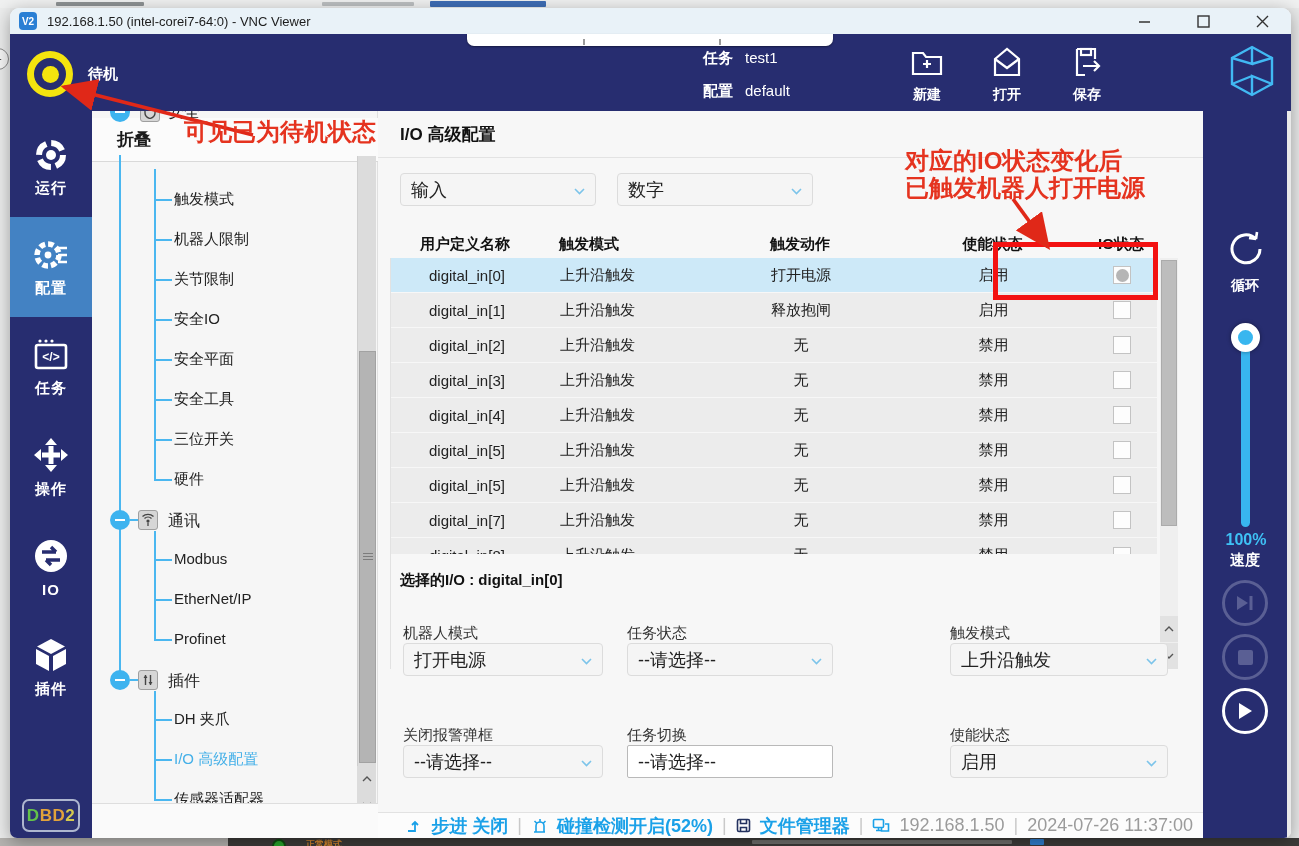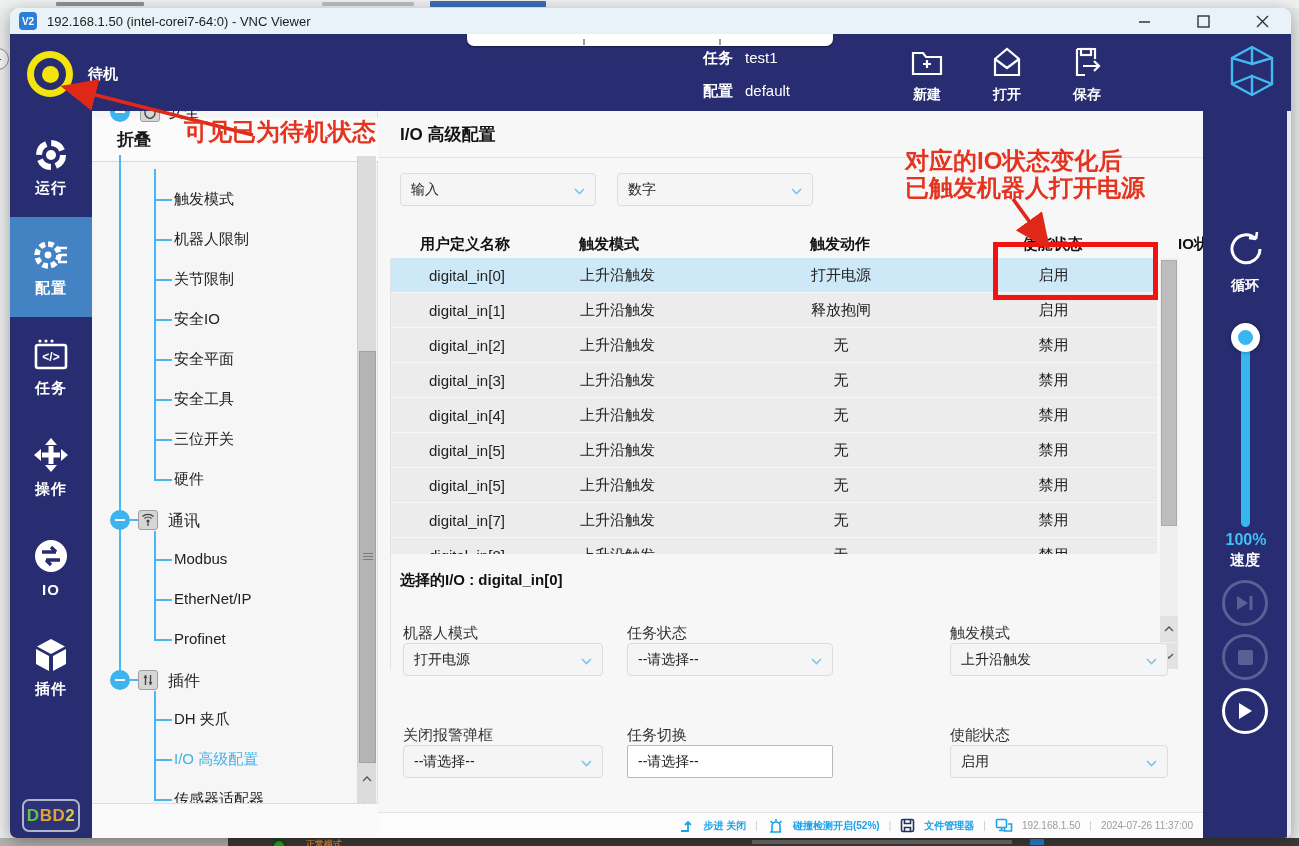--- a/index.html
+++ b/index.html
@@ -62,44 +62,44 @@
   #tree-sb-track { position:absolute; left:265px; top:45px; width:19px; height:662px; background:#dcdcdc; border-left:1px solid #cfcfcf; }
   #tree-sb-thumb { position:absolute; left:1px; top:195px; width:17px; height:412px; background:#b4b4b4; border:1px solid #a2a2a2; display:flex; align-items:center; justify-content:center; }
   .grip { width:10px; height:8px; background:repeating-linear-gradient(to bottom,#7c7c7c 0 1px,transparent 1px 3px); }
   .sb-btn { position:absolute; left:0; width:19px; height:26px; background:#dcdcdc; color:#4d4d4d; font-size:11px; display:flex; align-items:center; justify-content:center; }
   #tree-bottom { position:absolute; left:0; top:692px; width:286px; height:35px; background:#fafafa; border-top:1px solid #dedede; }
 
   
   #main { left:368px; top:103px; width:825px; height:727px; background:#f7f7f7; }
   #main-title { position:absolute; left:22px; top:12px; font-size:17px; font-weight:bold; color:#111; }
   #main-div1 { position:absolute; left:0; top:46px; width:825px; height:1px; background:#e3e3e3; }
-  .select { position:absolute; height:33px; background:#f5f5f5; border:1px solid #dcdcdc; border-radius:4px; display:flex; align-items:center; padding:0 10px; font-size:14px; color:#222; cursor:pointer; }
+  .select { position:absolute; height:33px; background:#f5f5f5; border:1px solid #dcdcdc; border-radius:4px; display:flex; align-items:center; padding:0 10px; font-size:18px; color:#222; cursor:pointer; }
   .select .chev { margin-left:auto; }
   .select.plain { background:#fff; border:1px solid #b9b9b9; border-radius:2px; }
   #flt1 { left:22px; top:62px; width:196px; } #flt2 { left:239px; top:62px; width:196px; }
-  .tgrid { display:grid; grid-template-columns:155px 155px 200px 185px 72px; align-items:center;gap:20px; }
+  .tgrid { display:grid; grid-template-columns:155px 155px 200px 185px 72px; align-items:center; }
   #thead { position:absolute; left:12px; top:120px; width:767px; height:26px; font-size:15px; font-weight:bold; color:#111; }
   #thead .c1 { padding-left:30px; } 
   .c1 { text-align:left; padding-left:38px; } .c2 { text-align:left; padding-left:14px; }
   .c3,.c4,.c5 { text-align:center; }
   #tbody { position:absolute; left:12px; top:147px; width:767px; height:411px; overflow:hidden; border-left:1px solid #e2e2e2; }
   .trow { width:767px; height:34px; margin-bottom:1px; background:#ececec; font-size:15px; color:#222; }
   .trow.sel { background:#cde9f8; }
   .trow.partial { height:16px; overflow:hidden; }
   .trow.partial > div { padding-top:8px; }
   .cbx { width:18px; height:18px; background:#fdfdfd; border:1px solid #c3c3c3; margin:0 auto; display:flex; align-items:center; justify-content:center; }
   .cbx .dot { width:13px; height:13px; border-radius:50%; background:#b5b5b5; display:none; }
   .cbx.on .dot { display:block; }
   #tbl-sb { position:absolute; left:782px; top:147px; width:18px; height:411px; background:#efefef; }
   #tbl-sb .thumb { position:absolute; left:1px; top:2px; width:16px; height:266px; background:#bdbdbd; border:1px solid #ababab; }
   #tbl-sb .sb-btn { width:18px; background:#e2e2e2; }
   #sel-io { position:absolute; left:22px; top:460px; font-size:15px; font-weight:bold; color:#111; }
   .fld-label { position:absolute; font-size:15px; color:#333; }
   
-  #statusbar { position:absolute; left:0; top:701px; width:825px; height:26px; background:#fcfcfc; border-top:1px solid #e2e2e2; display:flex; align-items:center; justify-content:flex-end; gap:9px; padding-right:10px; font-size:10px; }
+  #statusbar { position:absolute; left:0; top:701px; width:825px; height:26px; background:#fcfcfc; border-top:1px solid #e2e2e2; display:flex; align-items:center; justify-content:flex-end; gap:9px; padding-right:10px; font-size:18px; }
   #statusbar .blue { color:#1ba1e8; font-weight:bold; }
   #statusbar .gray { color:#9b9b9b; }
   #statusbar .sep { color:#c9c9c9; font-weight:normal; }
   #statusbar .ic { display:flex; align-items:center; }
 
   
   #rightbar { left:1193px; top:103px; width:84px; height:727px; background:#272d70; color:#fff; }
   #rb-strip { left:1277px; top:103px; width:4px; height:727px; background:#e9e9e9; }
   .rb-item { position:absolute; width:84px; display:flex; flex-direction:column; align-items:center; gap:6px; }
   .rb-item .lbl { font-size:14px; font-weight:bold; }

